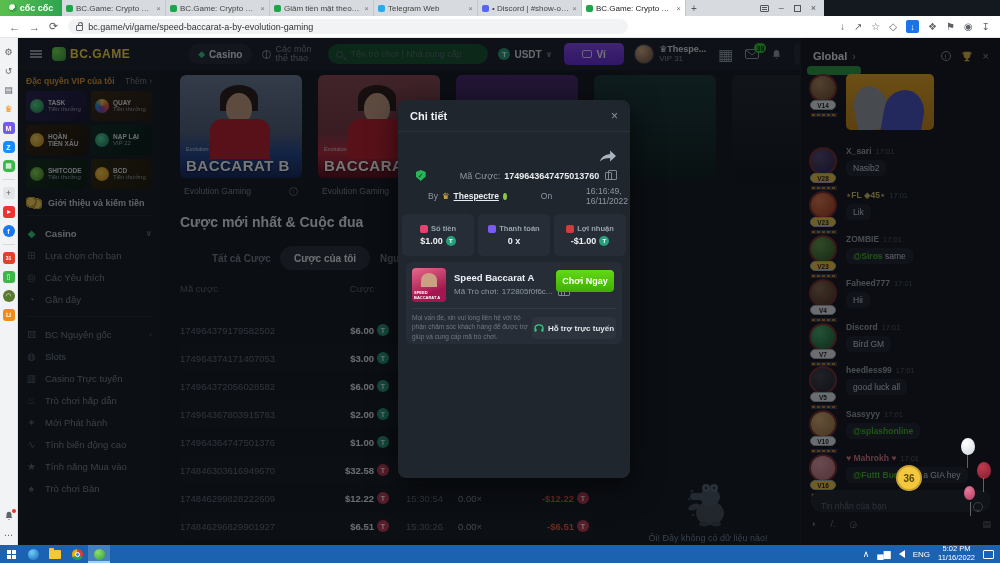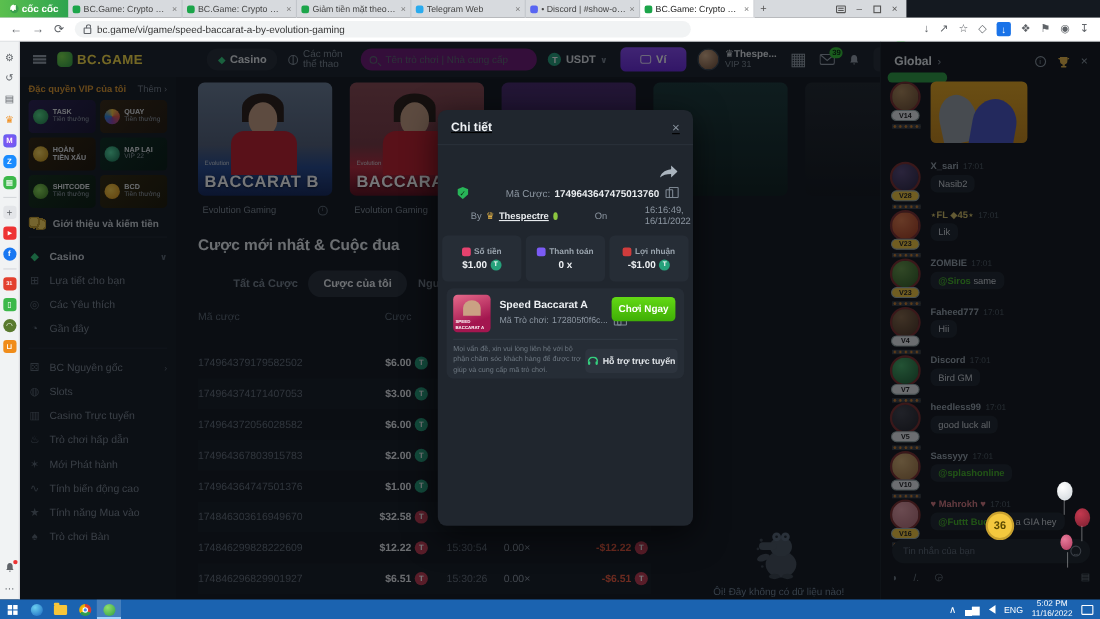--- a/index.html
+++ b/index.html
@@ -48,21 +48,21 @@
   .burger{width:12px;height:8px;margin-left:12px;border-top:2px solid #99a3ad;border-bottom:2px solid #99a3ad;position:relative;}
   .burger::after{content:"";position:absolute;left:0;top:1px;width:100%;height:2px;background:#99a3ad;}
   #slogo{display:flex;align-items:center;gap:4px;margin-left:10px;}
   #slogo .mark{width:14px;height:14px;border-radius:4px;background:radial-gradient(circle at 30% 30%,#7ee24a,#2f9e44);}
   #slogo .word{color:#fde047;font-weight:bold;font-size:12px;letter-spacing:.5px;}
   .hpill{display:flex;align-items:center;gap:4px;background:#262d36;border-radius:14px;height:20px;padding:0 10px;margin-left:58px;color:#e7eaec;font-size:10px;font-weight:bold;}
   .dmnd{color:#35d07f;font-size:9px;}
   #sports{display:flex;align-items:center;gap:4px;color:#828d98;font-size:9px;margin-left:10px;width:54px;line-height:1.05;}
   .globe{width:9px;height:9px;border:1px solid #828d98;border-radius:50%;flex:0 0 auto;position:relative;}
   .globe::after{content:"";position:absolute;left:3px;top:-1px;width:1px;height:9px;background:#828d98;}
-  #searchbox{margin-left:12px;width:160px;height:20px;border-radius:12px;background:#701a75;display:flex;align-items:center;gap:5px;padding:0 8px;}
+  #searchbox{margin-left:12px;width:160px;height:20px;border-radius:12px;background:#14532d;display:flex;align-items:center;gap:5px;padding:0 8px;}
   #searchbox input{background:transparent;border:none;outline:none;color:#aab4be;font-size:9px;width:120px;}
   #searchbox input::placeholder{color:#5d6873;}
   .lens{width:7px;height:7px;border:1px solid #5d6873;border-radius:50%;position:relative;}
   .lens::after{content:"";position:absolute;left:6px;top:6px;width:4px;height:1px;background:#5d6873;transform:rotate(45deg);}
   #currency{display:flex;align-items:center;gap:4px;margin-left:10px;color:#dfe3e7;font-size:10px;font-weight:bold;}
   .tcoin{width:12px;height:12px;border-radius:50%;background:#26a17b;color:#fff;font-size:8px;font-weight:bold;display:flex;align-items:center;justify-content:center;}
   .chev{color:#7a848f;font-size:8px;}
   #walletbtn{margin-left:12px;width:60px;height:22px;border-radius:5px;background:linear-gradient(180deg,#8a4bf5,#6b2bd9);color:#fff;font-size:10px;font-weight:bold;display:flex;align-items:center;justify-content:center;gap:4px;}
   .wicon{width:10px;height:8px;border:1px solid #e7dcff;border-radius:2px;}
   #userblk{display:flex;align-items:center;gap:5px;margin-left:10px;}
@@ -119,21 +119,21 @@
   .cpay{color:#8d97a2;}
   .cprof{font-weight:bold;text-align:right;}
   .cprof.neg{color:#ed5a3c;}
   .hR{text-align:right;}
 
   
   #emptyState{position:absolute;left:600px;top:390px;width:180px;height:115px;z-index:41;display:flex;flex-direction:column;align-items:center;justify-content:flex-end;gap:6px;}
   #emptyState .txt{color:#39424c;font-size:9px;}
 
   
-  #modal{position:absolute;left:380px;top:62px;width:232px;height:378px;background:#20262e;border-radius:8px;z-index:50;box-shadow:0 8px 30px rgba(0,0,0,.6);text-decoration:underline;}
+  #modal{position:absolute;left:380px;top:62px;width:232px;height:378px;background:#20262e;border-radius:8px;z-index:50;box-shadow:0 8px 30px rgba(0,0,0,.6);}
   #mhead{height:32px;display:flex;align-items:center;justify-content:space-between;padding:0 12px;border-bottom:1px solid #2a313a;}
   #mhead .t{color:#eef1f4;font-size:11px;font-weight:bold;}
   #mhead .x{color:#8d97a2;font-size:12px;}
   #mshare{position:absolute;right:14px;top:50px;}
   #midrow{position:absolute;left:0;top:70px;width:232px;display:flex;align-items:center;justify-content:center;gap:4px;font-size:9px;}
   .vshield{width:10px;height:11px;background:#28b558;clip-path:polygon(50% 0,100% 18%,100% 60%,50% 100%,0 60%,0 18%);display:flex;align-items:center;justify-content:center;color:#0a2a12;font-size:7px;}
   .glabel{color:#8d97a2;padding-left:30px;}
   .gvalue{color:#e8ebee;font-weight:bold;}
   .copyic{width:7px;height:8px;border:1px solid #7d8792;border-radius:1px;position:relative;margin-left:2px;}
   .copyic::after{content:"";position:absolute;left:2px;top:-3px;width:7px;height:8px;border:1px solid #7d8792;border-radius:1px;}
@@ -173,21 +173,21 @@
   .mname{display:flex;align-items:center;gap:4px;font-size:8.5px;color:#9aa4ae;font-weight:bold;height:12px;}
   .mtime{color:#545e68;font-weight:normal;font-size:7.5px;}
   .mbubble{display:inline-block;background:#21272f;border-radius:6px;padding:3px 7px;font-size:8.5px;color:#cfd5da;margin-top:2px;max-width:136px;}
   .mention{color:#45b326;font-weight:bold;text-align:right;}
   #sticker{margin-left:37px;margin-top:2px;width:88px;height:56px;border-radius:5px;background:linear-gradient(180deg,#e8a820,#c8881a);position:relative;overflow:hidden;}
   #sticker::before{content:"";position:absolute;left:8px;top:12px;width:34px;height:44px;border-radius:50% 50% 0 0;background:#9aa0a6;transform:rotate(-12deg);}
   #sticker::after{content:"";position:absolute;left:38px;top:16px;width:40px;height:44px;border-radius:50% 50% 0 0;background:#4956c4;transform:rotate(10deg);}
   #badge36{position:absolute;left:95px;top:427px;width:26px;height:26px;border-radius:50%;background:#f4c83e;border:2px solid #caa22f;color:#5b4a00;font-size:10px;font-weight:bold;display:flex;align-items:center;justify-content:center;z-index:42;}
   .balloon{position:absolute;width:14px;height:17px;border-radius:50% 50% 48% 48%;z-index:42;}
   .balloon::after{content:"";position:absolute;left:6px;top:16px;width:1px;height:14px;background:rgba(255,255,255,.35);}
-  #cinput{position:absolute;left:10px;top:452px;width:180px;height:22px;border-radius:12px;background:#20262e;display:flex;align-items:center;padding:0 8px;gap:5px;}
+  #cinput{position:absolute;left:10px;top:452px;width:180px;height:22px;border-radius:12px;background:#20262e;display:flex;align-items:flex-end;padding:0 8px;gap:5px;}
   #cinput input{flex:1;background:transparent;border:none;outline:none;font-size:8.5px;color:#aab4be;}
   #cinput input::placeholder{color:#5d6873;}
   .smiley{width:10px;height:10px;border:1px solid #7a848f;border-radius:50%;position:relative;}
   .smiley::after{content:"";position:absolute;left:2px;top:5px;width:4px;height:2px;border-bottom:1px solid #7a848f;border-radius:0 0 4px 4px;}
   #ctools{position:absolute;left:10px;top:481px;width:180px;display:flex;align-items:center;gap:14px;color:#6f7983;font-size:9px;}
   #ctools .right{margin-left:auto;}
 
   
   #taskbar{position:absolute;left:0;top:545px;width:1000px;height:18px;background:#1b63b0;display:flex;align-items:center;z-index:100;}
   #startbtn{width:22px;height:18px;display:flex;align-items:center;justify-content:center;}
@@ -394,21 +394,21 @@
         <span>Giới thiệu và kiếm tiền</span>
       </div>
       <div class="nav-sep"></div>
       <div class="nitem first">
           <span class="nic">◆</span>
           <span>Casino</span>
           <span class="arr">∨</span>
         </div>
       <div class="nitem">
           <span class="nic">⊞</span>
-          <span>Lựa tiết cho bạn</span>
+          <span>Lựa chọn cho bạn</span>
         </div>
       <div class="nitem">
           <span class="nic">◎</span>
           <span>Các Yêu thích</span>
         </div>
       <div class="nitem">
           <span class="nic">◔</span>
           <span>Gần đây</span>
         </div>
       <div class="nav-sep"></div>

